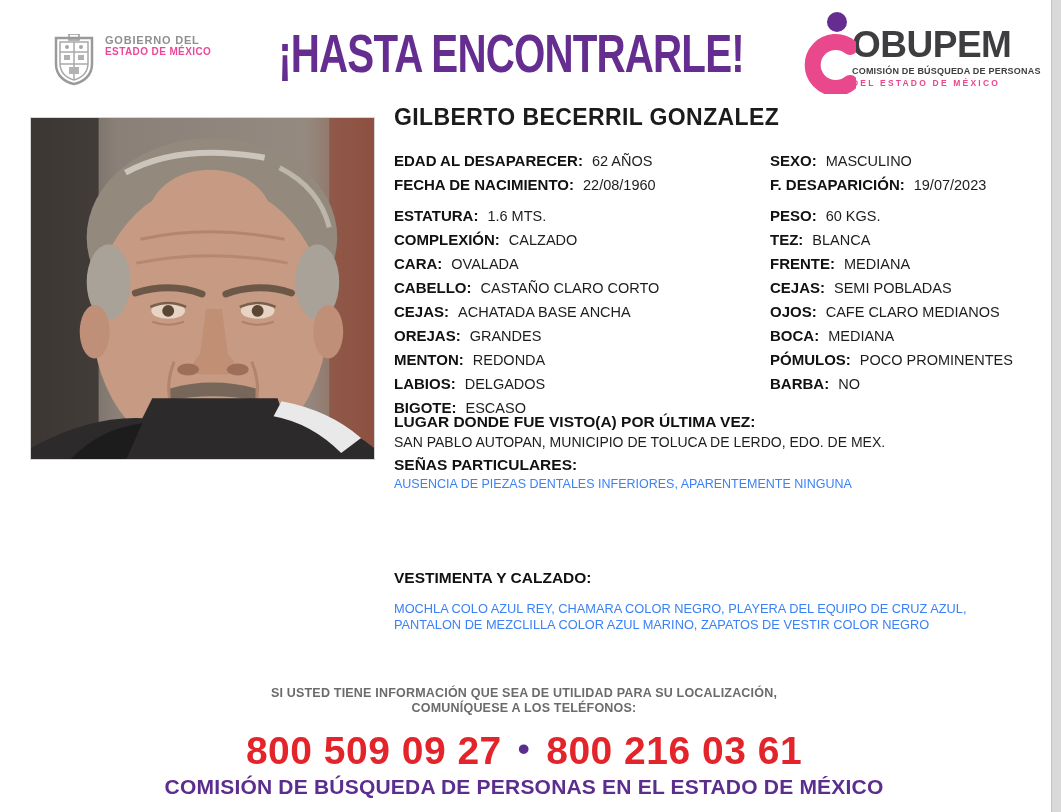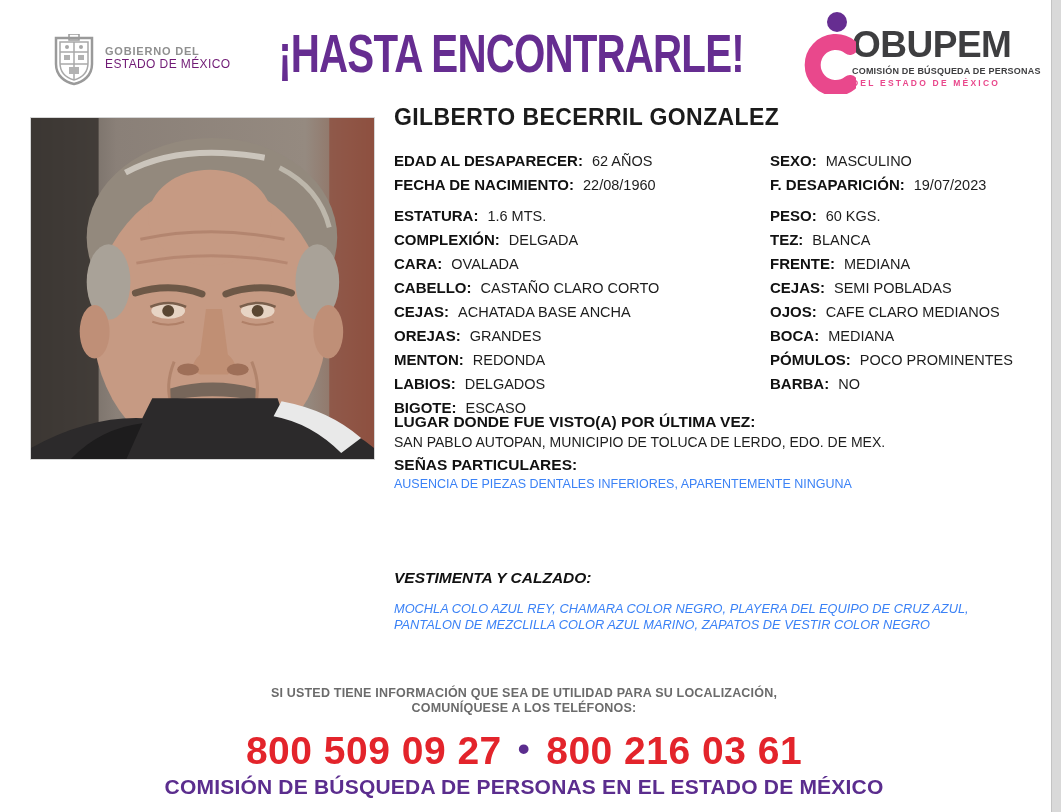--- a/index.html
+++ b/index.html
@@ -3,24 +3,24 @@
 <meta charset="utf-8">
 <style>
   * { margin:0; padding:0; box-sizing:border-box; }
   html,body { background:#ffffff; }
   body { font-family:"Liberation Sans", sans-serif; }
   #poster {
     position:relative; width:1061px; height:812px; background:#ffffff;
     overflow:hidden;
   }
   
-  .gov-logo { position:absolute; left:52px; top:34px; display:flex; align-items:center; }
+  .gov-logo { position:absolute; left:52px; top:34px; display:flex; align-items:flex-start; }
   .gov-text { margin-left:9px; padding-bottom:5px; }
   .gov-line1 { font-size:11px; color:#8f8f8f; letter-spacing:0.8px; font-weight:600; }
-  .gov-line2 { font-size:12px; color:#701a75; letter-spacing:0.4px; font-weight:normal; }
+  .gov-line2 { font-size:10px; color:#ec4899; letter-spacing:0.4px; font-weight:bold; }
   .main-title {
     position:absolute; left:235px; top:24px; width:540px; text-align:center;
     font-size:48px; font-weight:800; letter-spacing:-1px; color:#662d91;
     transform:scale(0.84,1.1); transform-origin:center top; white-space:nowrap;
   }
   .cobupem { position:absolute; left:798px; top:6px; width:240px; }
   .cobupem-inner { position:relative; height:90px; }
   .cobupem-c { position:absolute; left:0; top:4px; }
   .cobupem-texts { margin-left:54px; padding-top:20px; }
   .cobupem-word { font-size:37px; font-weight:800; color:#3e3e40; letter-spacing:-0.5px; line-height:1; }
@@ -37,21 +37,21 @@
   .frow { height:24px; line-height:24px; white-space:nowrap; }
   .frow.gap { margin-top:7px; }
   .flabel { font-size:15px; font-weight:bold; color:#111; }
   .fvalue { font-size:14.5px; color:#1d1d1d; margin-left:9px; }
   
   .last-seen { position:absolute; left:394px; top:412px; width:630px; }
   .sec-title { font-size:15.5px; font-weight:bold; color:#111; line-height:20px; }
   .sec-text  { font-size:14px; color:#1d1d1d; line-height:20px; }
   .sec-small { font-size:12.5px; color:#3b82f6; line-height:18px; }
   .senas-title { margin-top:3px; }
-  .vestimenta { position:absolute; left:394px; top:568px; width:622px;font-style:italic; }
+  .vestimenta { position:absolute; left:394px; top:568px; width:622px; }
   .vestimenta .sec-small { font-size:12.8px; line-height:16px; margin-top:13px; }
   
   .footer { position:absolute; left:0; top:686px; width:1048px; text-align:center; }
   .f-gray { font-size:12.5px; color:#6b6b6b; line-height:15px; font-weight:600; letter-spacing:0.2px; }
   .phones { margin-top:11px; font-size:39px; font-weight:800; color:#e3242b; letter-spacing:0.5px; line-height:42px; white-space:nowrap; }
   .phone-sep { color:#5b2d8e; margin:0 16px; font-size:34px; vertical-align:4px; }
   .org-line { margin-top:3px; font-size:21px; font-weight:bold; color:#5b2d8e; letter-spacing:0.2px; }
   
   .edge-strip { position:absolute; right:0; top:0; width:10px; height:812px; background:#d9d9d9; border-left:1px solid #c3c3c3; }
 </style>
@@ -144,21 +144,21 @@
       <path d="M40,343 Q70,312 112,307 L96,343 Z" fill="#1d1c1d"></path>
     </svg>
   </div>
 
   <div class="person-name">GILBERTO BECERRIL GONZALEZ</div>
 
   <div class="col col-left">
     <div class="frow"><span class="flabel">EDAD AL DESAPARECER:</span><span class="fvalue">62 AÑOS</span></div>
     <div class="frow"><span class="flabel">FECHA DE NACIMIENTO:</span><span class="fvalue">22/08/1960</span></div>
     <div class="frow gap"><span class="flabel">ESTATURA:</span><span class="fvalue">1.6 MTS.</span></div>
-    <div class="frow"><span class="flabel">COMPLEXIÓN:</span><span class="fvalue">DELGADA</span></div>
+    <div class="frow"><span class="flabel">COMPLEXIÓN:</span><span class="fvalue">CALZADO</span></div>
     <div class="frow"><span class="flabel">CARA:</span><span class="fvalue">OVALADA</span></div>
     <div class="frow"><span class="flabel">CABELLO:</span><span class="fvalue">CASTAÑO CLARO CORTO</span></div>
     <div class="frow"><span class="flabel">CEJAS:</span><span class="fvalue">ACHATADA BASE ANCHA</span></div>
     <div class="frow"><span class="flabel">OREJAS:</span><span class="fvalue">GRANDES</span></div>
     <div class="frow"><span class="flabel">MENTON:</span><span class="fvalue">REDONDA</span></div>
     <div class="frow"><span class="flabel">LABIOS:</span><span class="fvalue">DELGADOS</span></div>
     <div class="frow"><span class="flabel">BIGOTE:</span><span class="fvalue">ESCASO</span></div>
   </div>
 
   <div class="col col-right">

